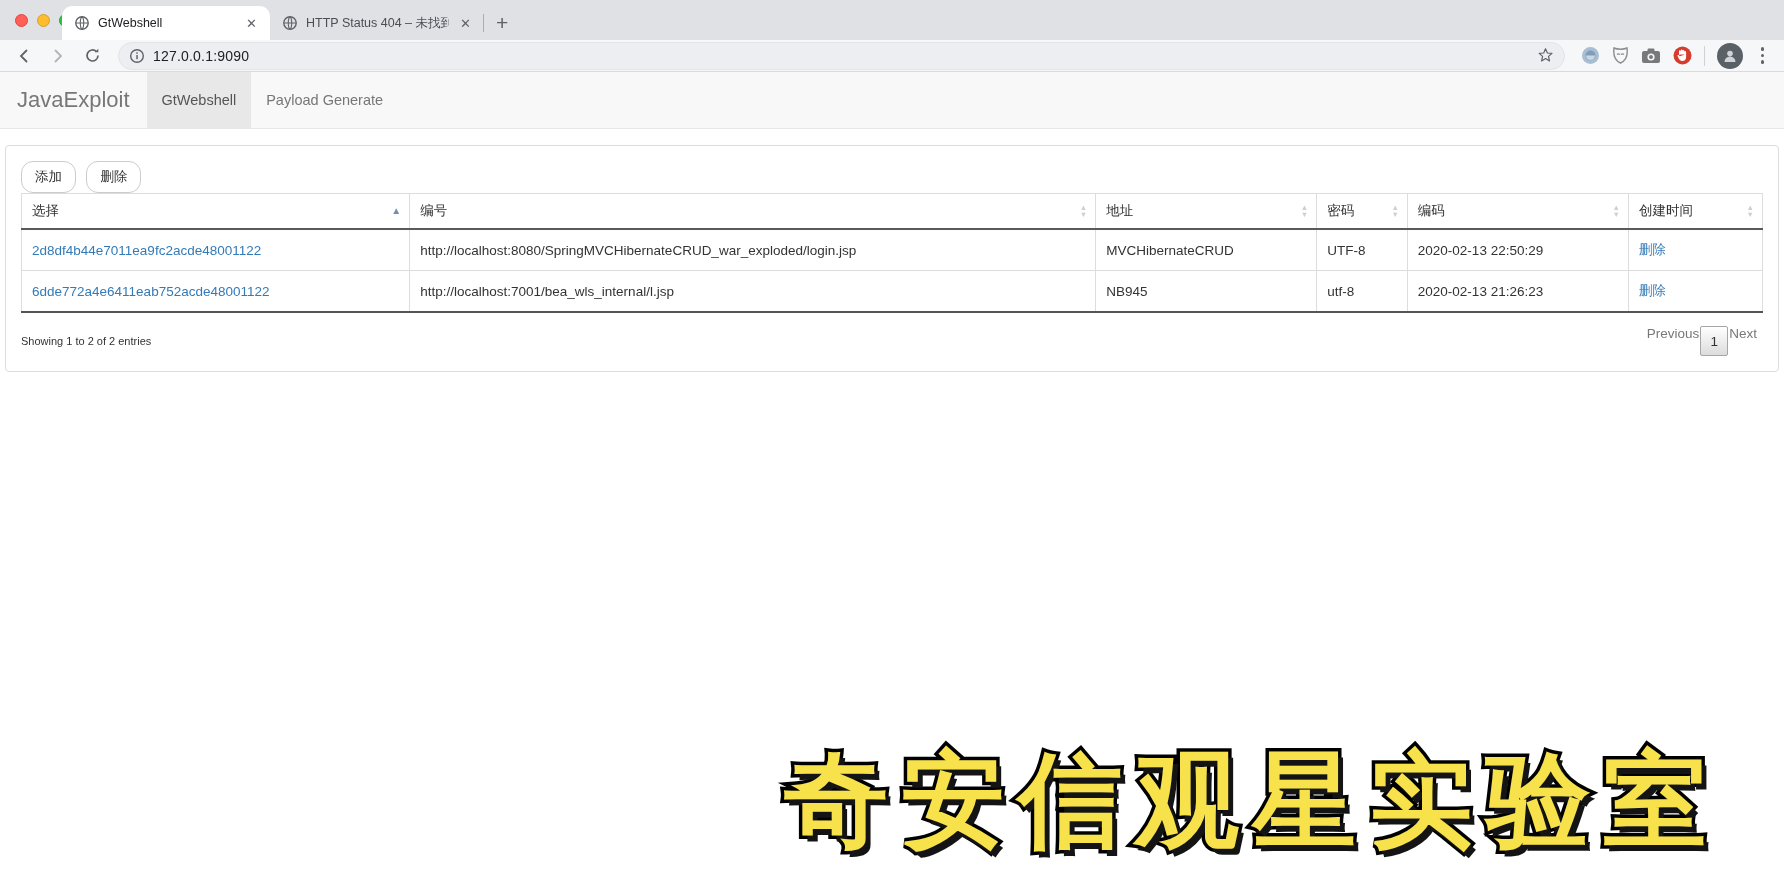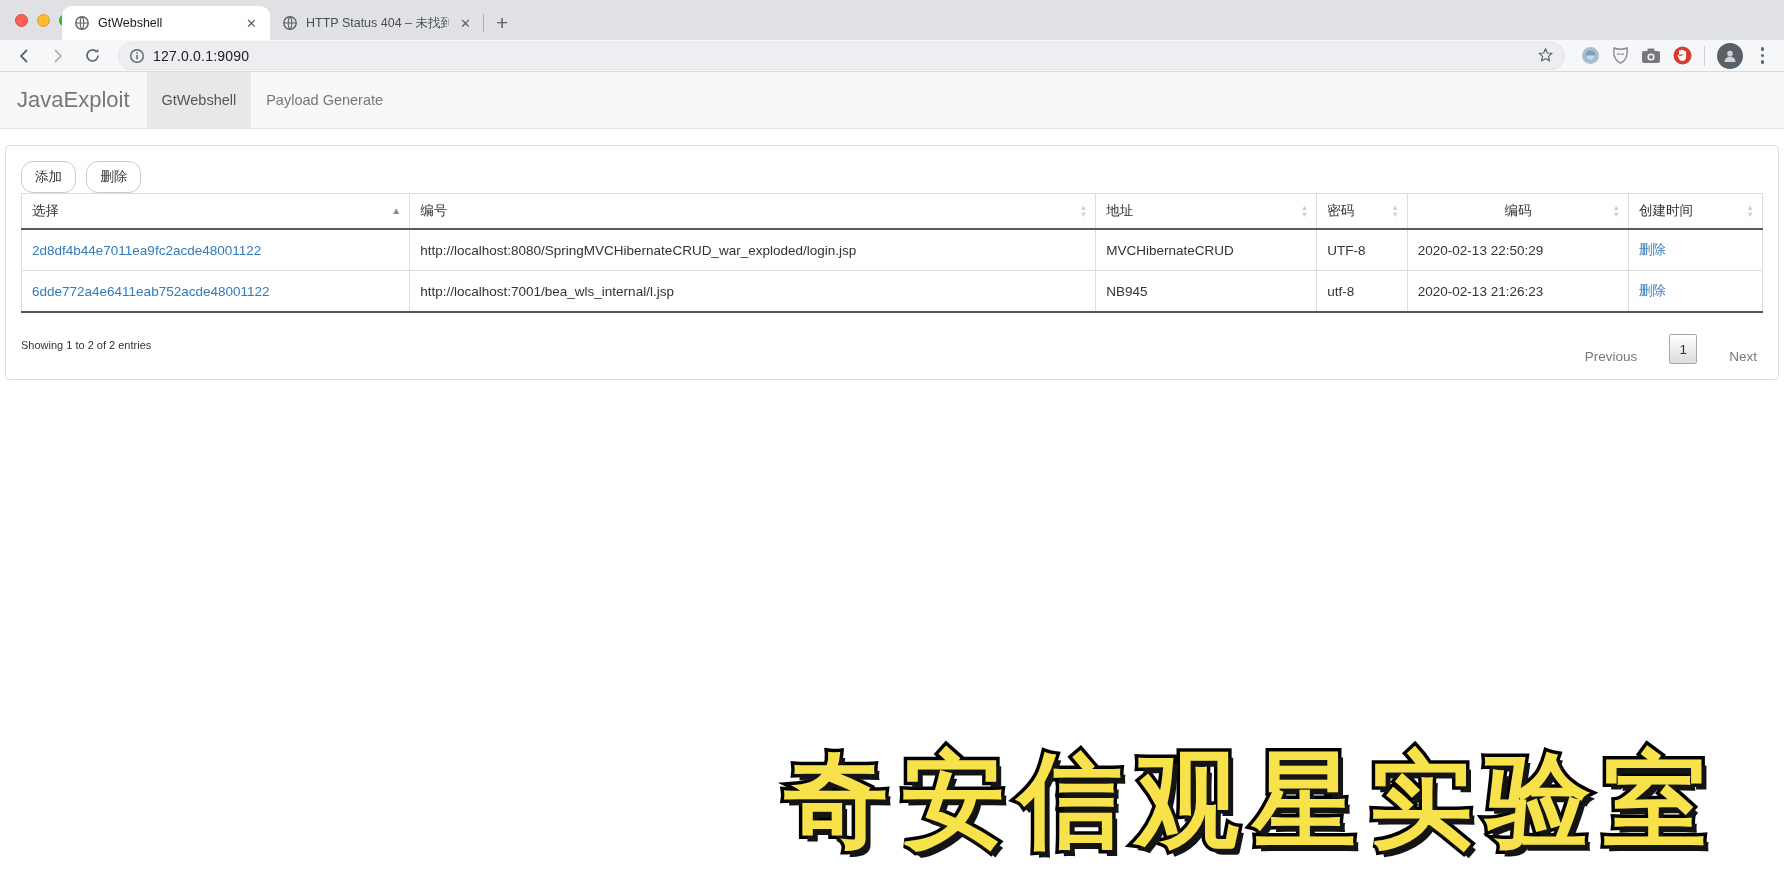--- a/index.html
+++ b/index.html
@@ -100,21 +100,21 @@
     border: 1px solid #ddd; white-space: nowrap; overflow: hidden; background: #fff;
   }
   table.dt tbody tr:last-child td { border-bottom: 2px solid #555; }
   a { color: #337ab7; text-decoration: none; }
   .sort-ic { position: absolute; right: 8px; top: 50%; transform: translateY(-50%); display: flex; flex-direction: column; align-items: center; }
   .sort-asc-glyph { font-size: 10px; color: #7390aa; line-height: 10px; }
   .sort-both-glyph { font-size: 7.5px; color: #cfcfcf; line-height: 6.5px; }
 
   .dt-footer { display: flex; justify-content: space-between; align-items: center; margin-top: 13px; }
   .dt-info { font-size: 11px; color: #333; }
-  .dt-paginate { display: flex; align-items: flex-end; gap: 32px; font-size: 13.5px; color: #787878; padding-right: 6px; margin-top: 8px; }
+  .dt-paginate { display: flex; align-items: flex-start; gap: 1px; font-size: 13.5px; color: #787878; padding-right: 6px; }
   .page-btn { cursor: pointer; }
   .page-current {
     min-width: 28px; height: 30px; display: flex; align-items: center; justify-content: center;
     border: 1px solid #a6a6a6; border-radius: 2px; color: #333;
     background: linear-gradient(#ffffff, #dcdcdc); cursor: pointer;
   }
 
   
   .watermark {
     position: absolute; right: 64px; bottom: 8px; z-index: 50;
@@ -268,21 +268,21 @@
                 <span class="sort-both-glyph">▼</span>
               </span></th>
             <th style="width: 12.7%;"><span>地址</span><span class="sort-ic">
                 <span class="sort-both-glyph">▲</span>
                 <span class="sort-both-glyph">▼</span>
               </span></th>
             <th style="width: 5.2%;"><span>密码</span><span class="sort-ic">
                 <span class="sort-both-glyph">▲</span>
                 <span class="sort-both-glyph">▼</span>
               </span></th>
-            <th style="width: 12.7%; text-align: center;"><span>编码</span><span class="sort-ic">
+            <th style="width: 12.7%;"><span>编码</span><span class="sort-ic">
                 <span class="sort-both-glyph">▲</span>
                 <span class="sort-both-glyph">▼</span>
               </span></th>
             <th style="width: 7.7%;"><span>创建时间</span><span class="sort-ic">
                 <span class="sort-both-glyph">▲</span>
                 <span class="sort-both-glyph">▼</span>
               </span></th>
           </tr>
       </thead>
       <tbody>

